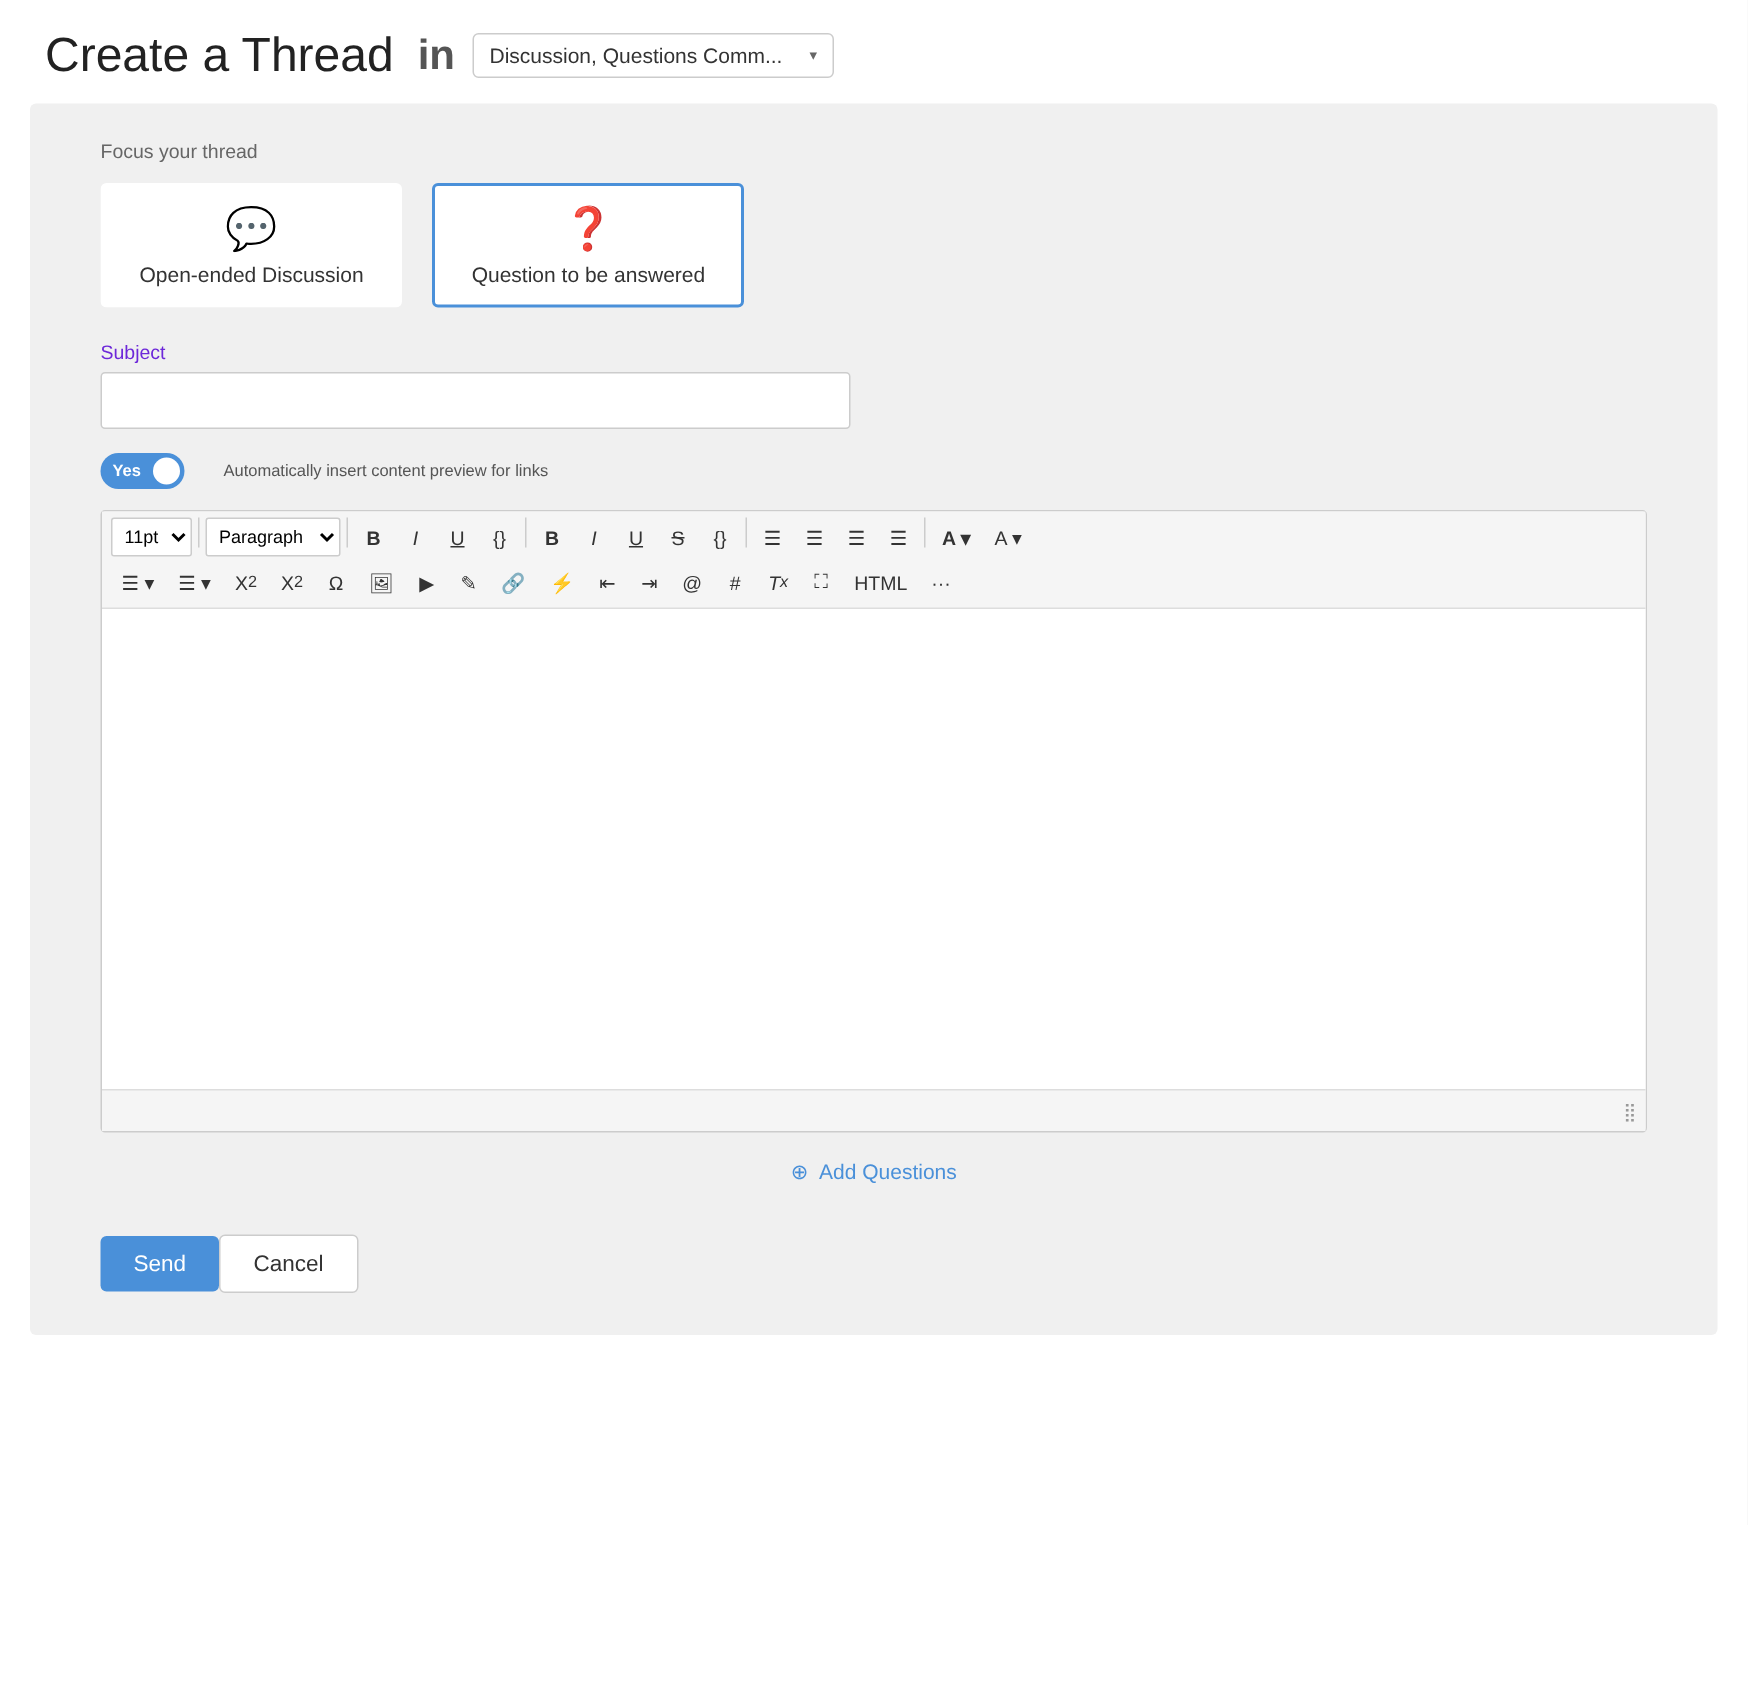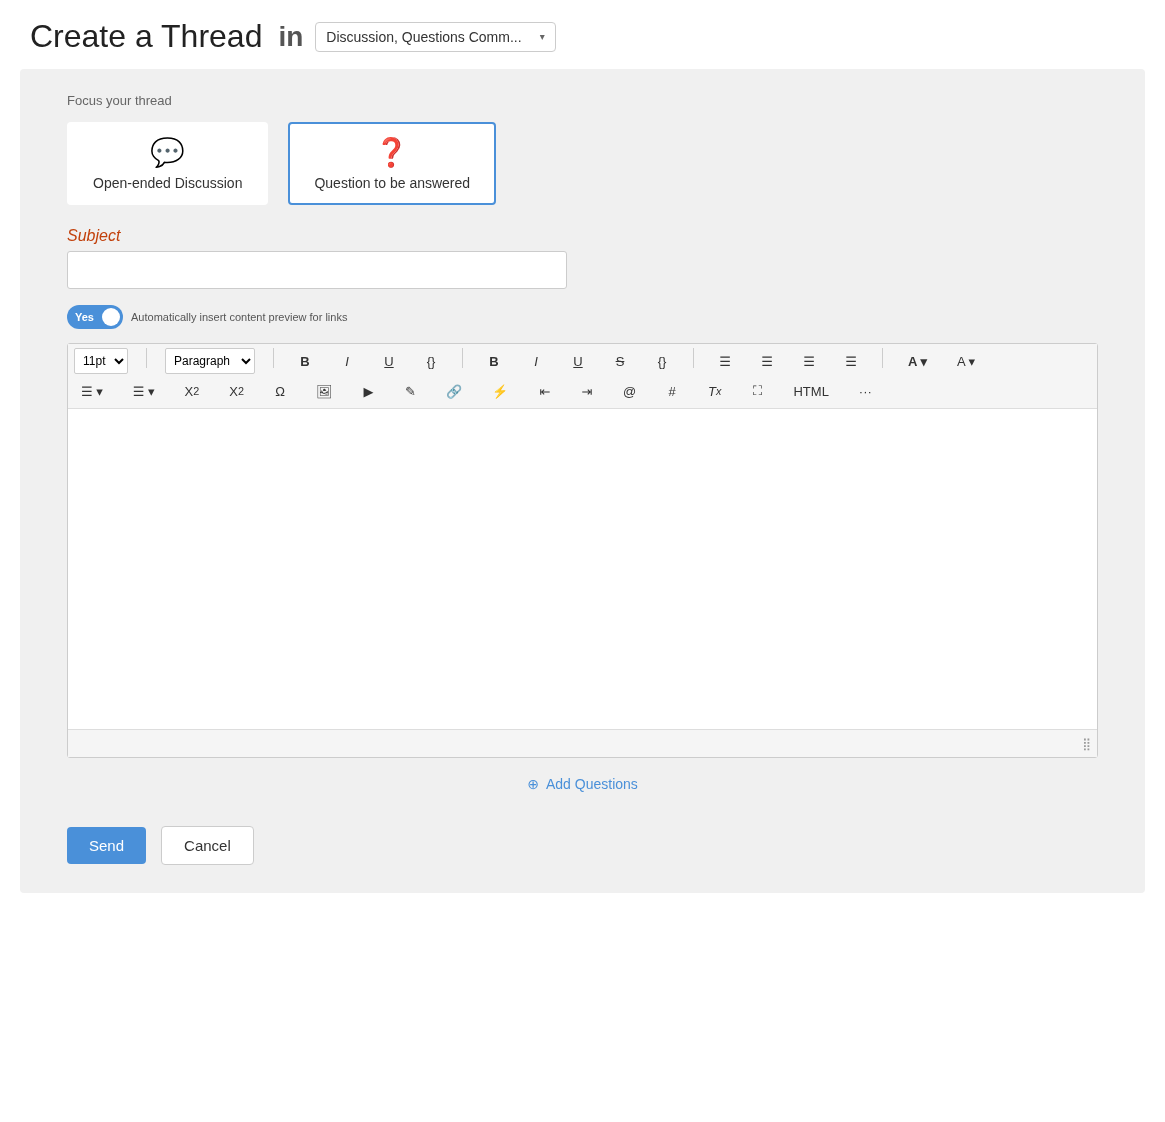--- a/index.html
+++ b/index.html
@@ -81,41 +81,40 @@
     .thread-type-option .type-label {
       font-size: 14px;
       color: #333;
     }
     .thread-type-option .type-label strong {
       font-weight: normal;
     }
     .discussion-icon { color: #4a90d9; font-size: 30px; }
     .question-icon { color: #e91e8c; font-size: 26px; }
     .field-label {
-      font-size: 16px;
-      color: #c2410c;
+      font-size: 13px;
+      color: #6d28d9;
       margin-bottom: 6px;
-      font-style: italic;
     }
     .subject-input {
       width: 100%;
       max-width: 500px;
       height: 38px;
       border: 1px solid #ccc;
       border-radius: 3px;
       padding: 6px 10px;
       font-size: 14px;
       background: #fff;
       margin-bottom: 16px;
       display: block;
     }
     .toggle-row {
       display: flex;
       align-items: center;
-      gap: 8px;
+      gap: 26px;
       margin-bottom: 14px;
     }
     .toggle-switch {
       display: flex;
       align-items: center;
       background: #4a90d9;
       border-radius: 12px;
       padding: 2px 4px;
       cursor: pointer;
       width: 56px;
@@ -149,21 +148,21 @@
       background: #f5f5f5;
       border-bottom: 1px solid #ddd;
       padding: 4px 6px;
       display: flex;
       flex-wrap: wrap;
       align-items: center;
       gap: 2px;
     }
     .toolbar-row1, .toolbar-row2 {
       display: flex;
-      gap: 16px;
+      gap: 2px;
       width: 100%;
     }
     .toolbar-btn {
       display: inline-flex;
       align-items: center;
       justify-content: center;
       padding: 3px 6px;
       border: 1px solid transparent;
       background: transparent;
       cursor: pointer;
@@ -213,21 +212,21 @@
       color: #4a90d9;
       font-size: 14px;
       cursor: pointer;
     }
     .attachment-row .plus-circle {
       color: #4a90d9;
       margin-right: 4px;
     }
     .action-row {
       display: flex;
-      gap: 15px;
+      gap: 0;
       padding: 16px 0 4px 0;
       align-items: center;
     }
     .btn-send {
       background: #4a90d9;
       color: #fff;
       border: none;
       border-radius: 4px;
       padding: 10px 22px;
       font-size: 15px;

